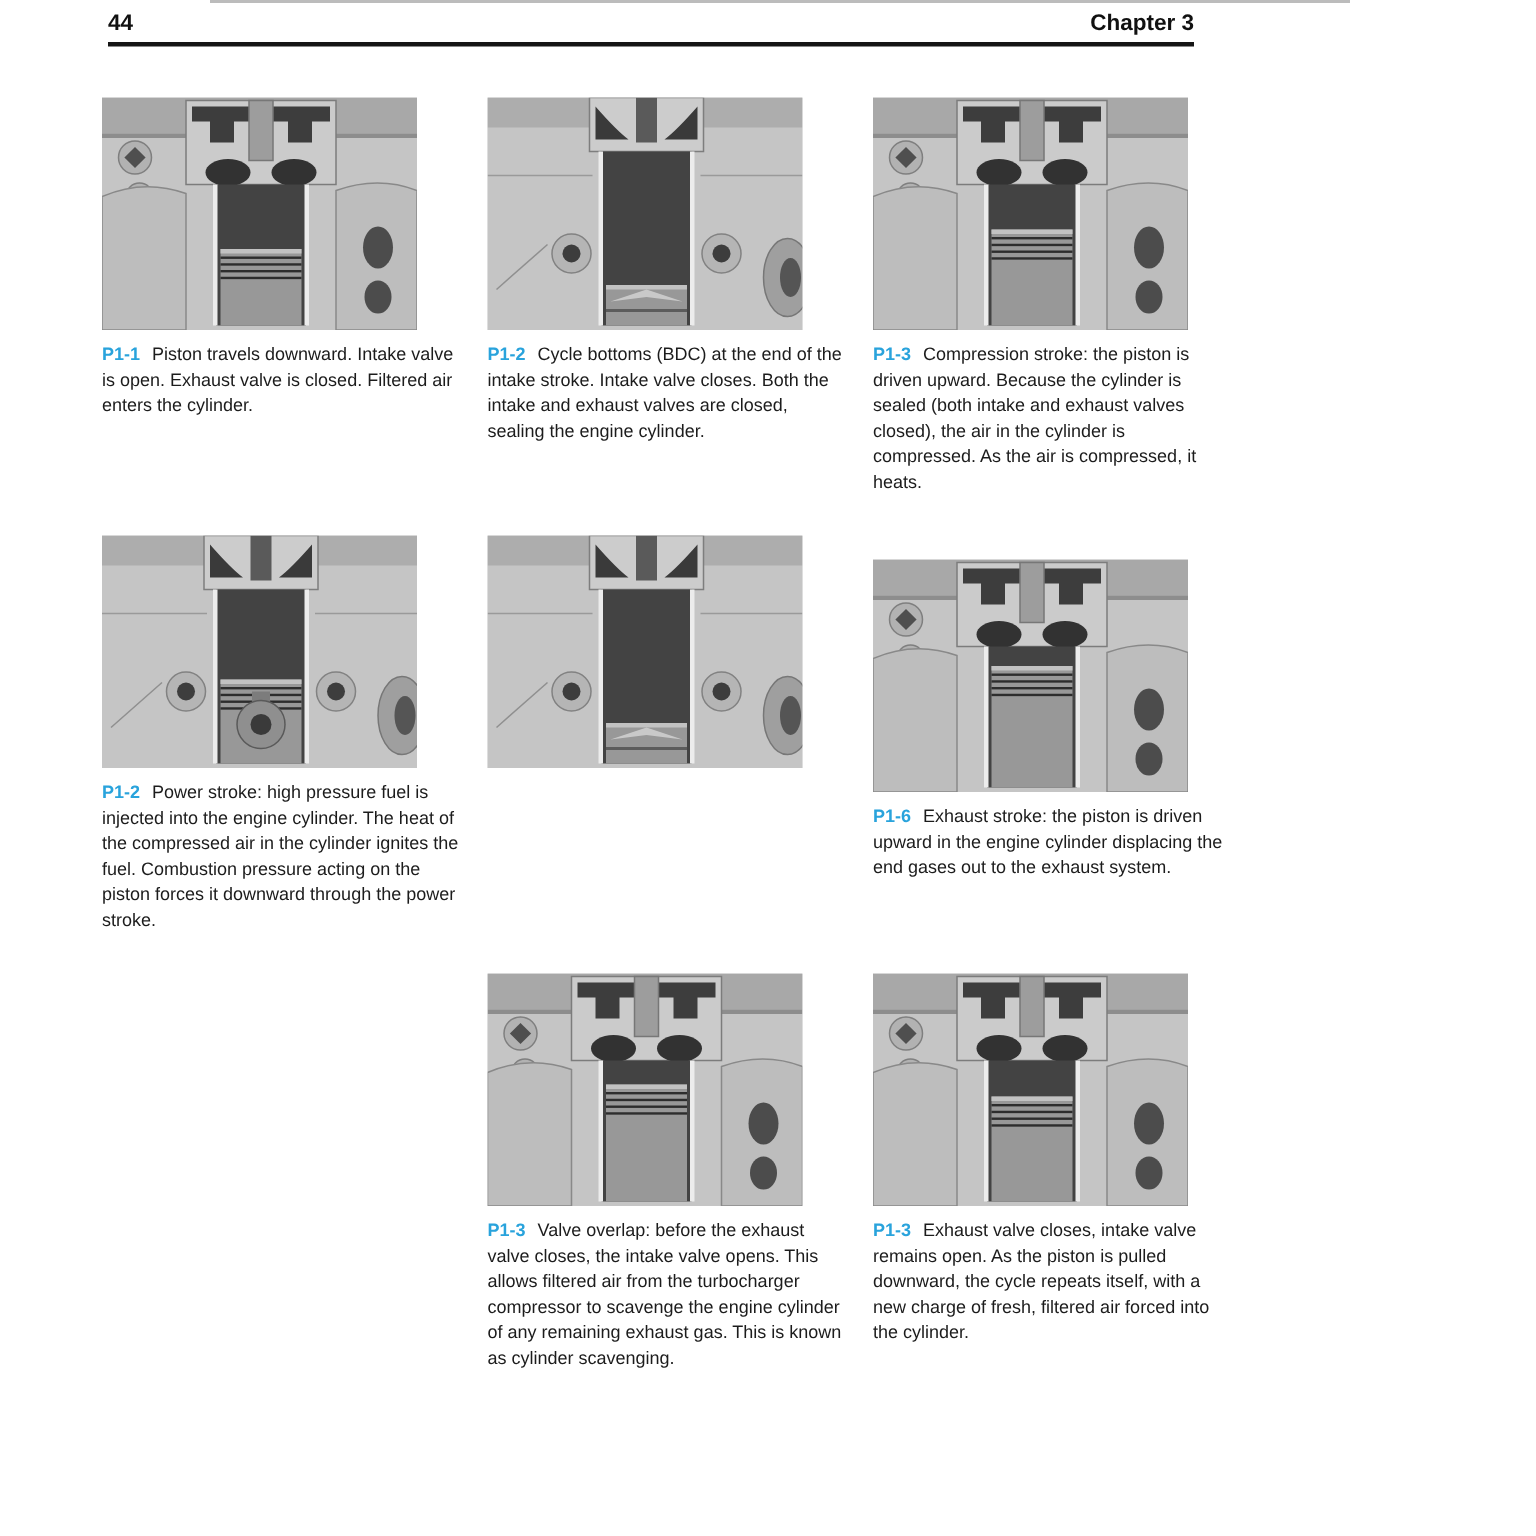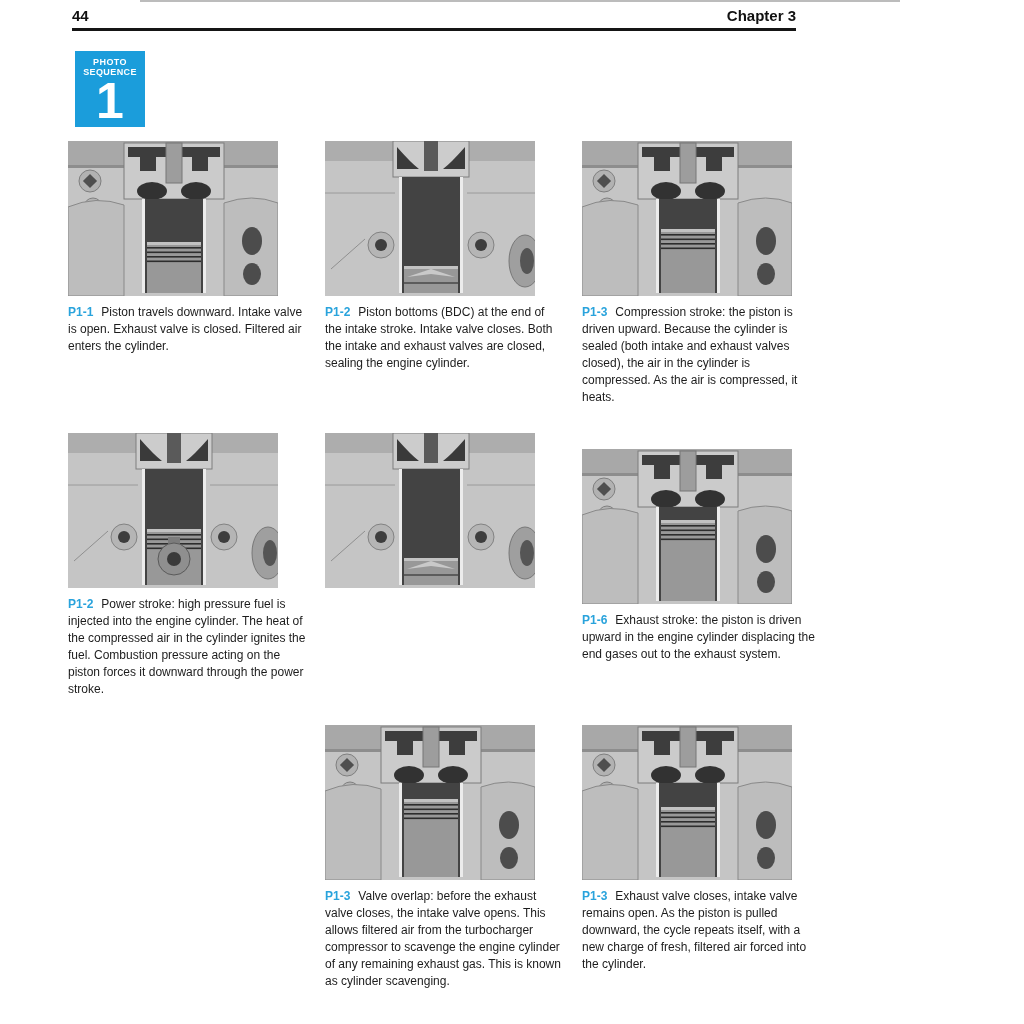--- a/index.html
+++ b/index.html
@@ -30,27 +30,20 @@
 <div class="page">
   <div class="top-rule"></div>
 
   <header class="hdr">
     <span>44</span>
     <span>Chapter 3</span>
   </header>
   <div class="hdr-rule"></div>
 
   <section class="title-block">
-    <div class="badge">
-      <div class="k">
-        <span>PHOTO</span><br>
-        <span>SEQUENCE</span>
-      </div>
-      <div class="n">1</div>
-    </div>
   </section>
 
   <main class="grid" id="grid">
       <figure class="panel" style="grid-area: 1 / 1;">
     <div class="photo" title="engine-cutaway-piston-traveling-downward">
           <svg width="210" height="155" viewBox="0 0 210 155" xmlns="http://www.w3.org/2000/svg">
             <rect width="210" height="155" fill="#c5c5c5"></rect>
             <rect width="210" height="24" fill="#a8a8a8"></rect>
             <rect y="24" width="210" height="3" fill="#8d8d8d"></rect>
             <circle cx="22" cy="40" r="11" fill="#b2b2b2" stroke="#7f7f7f"></circle>
@@ -103,21 +96,21 @@
             <rect x="76" y="36" width="60" height="116" fill="#434343"></rect>
             <rect x="74" y="36" width="3" height="116" fill="#ececec"></rect>
             <rect x="135" y="36" width="3" height="116" fill="#ececec"></rect>
             <rect x="79" y="125" width="54" height="27" fill="#989898"></rect>
             <rect x="79" y="125" width="54" height="3" fill="#c2c2c2"></rect>
             <path d="M82 136 l24 -8 l24 8 l-24 -3 z" fill="#c9c9c9"></path>
             <rect x="79" y="141" width="54" height="2" fill="#5c5c5c"></rect>
           </svg>
         </div>
     <figcaption>
-      <span class="cap-id">P1-2</span><span class="cap-text">Piston bottoms (BDC) at the end of the intake stroke. Intake valve closes. Both the intake and exhaust valves are closed, sealing the engine cylinder.</span>
+      <span class="cap-id">P1-2</span><span class="cap-text">Cycle bottoms (BDC) at the end of the intake stroke. Intake valve closes. Both the intake and exhaust valves are closed, sealing the engine cylinder.</span>
     </figcaption>
   </figure>
       <figure class="panel" style="grid-area: 1 / 3;">
     <div class="photo" title="engine-cutaway-compression-stroke-piston-upward">
           <svg width="210" height="155" viewBox="0 0 210 155" xmlns="http://www.w3.org/2000/svg">
             <rect width="210" height="155" fill="#c5c5c5"></rect>
             <rect width="210" height="24" fill="#a8a8a8"></rect>
             <rect y="24" width="210" height="3" fill="#8d8d8d"></rect>
             <circle cx="22" cy="40" r="11" fill="#b2b2b2" stroke="#7f7f7f"></circle>
             <rect x="17" y="35" width="10" height="10" fill="#4f4f4f" transform="rotate(45 22 40)"></rect>

